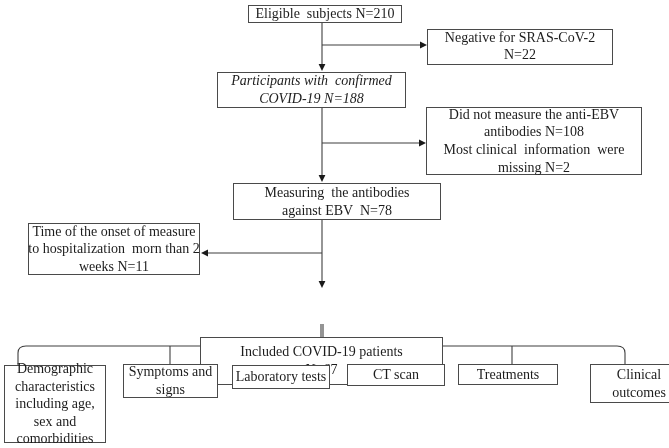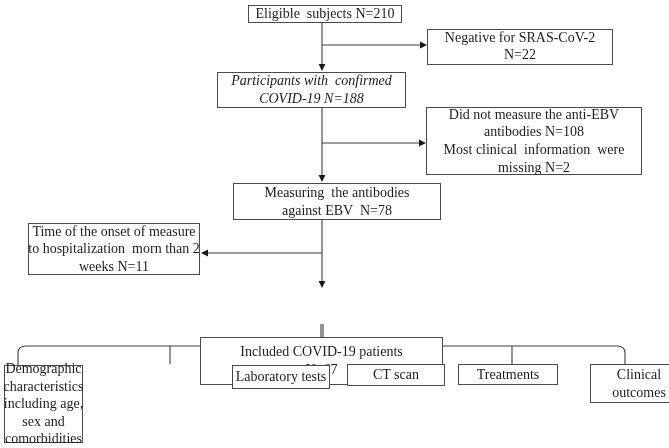--- a/index.html
+++ b/index.html
@@ -93,28 +93,32 @@
     <span class="line">Time of the onset of measure</span>
     <span class="line">to hospitalization  morn than 2</span>
     <span class="line">weeks N=11</span>
   </div>
 
   <div class="box" style="left:200px;top:289px;width:243px;height:48px;margin-top:48px;">
     <span class="line">Included COVID-19 patients</span>
     <span class="line">N=67</span>
   </div>
 
-  <div class="box" style="left:4px;top:365px;width:79px;height:78px;">
+  <div class="box" style="left:4px;top:365px;width:102px;height:78px;">
     <span class="line">Demographic</span>
     <span class="line">characteristics</span>
     <span class="line">including age,</span>
     <span class="line">sex and</span>
     <span class="line">comorbidities</span>
   </div>
 
+  <div class="box" style="left:123px;top:364px;width:95px;height:34px;">
+    <span class="line">Symptoms and</span>
+    <span class="line">signs</span>
+  </div>
 
   <div class="box" style="left:232px;top:365px;width:98px;height:24px;">
     <span class="line">Laboratory tests</span>
   </div>
 
   <div class="box" style="left:347px;top:364px;width:98px;height:22px;">
     <span class="line">CT scan</span>
   </div>
 
   <div class="box" style="left:458px;top:364px;width:100px;height:21px;">

